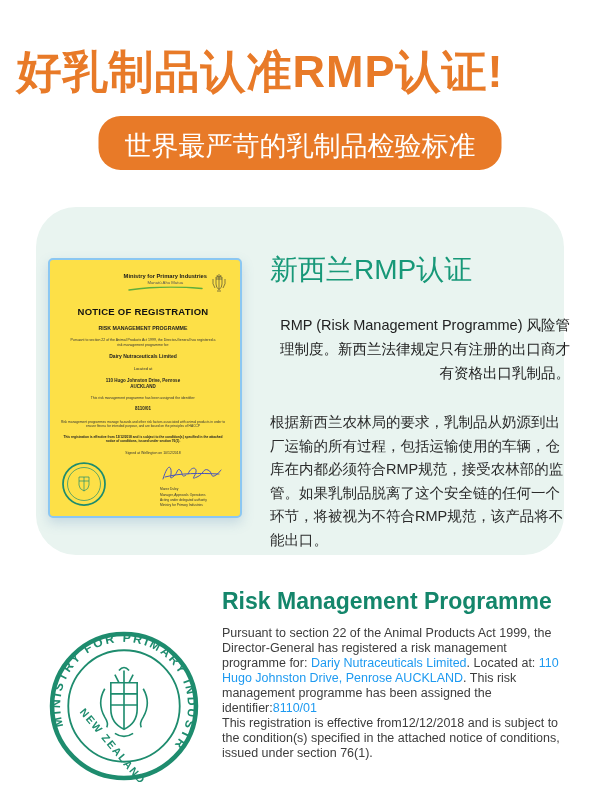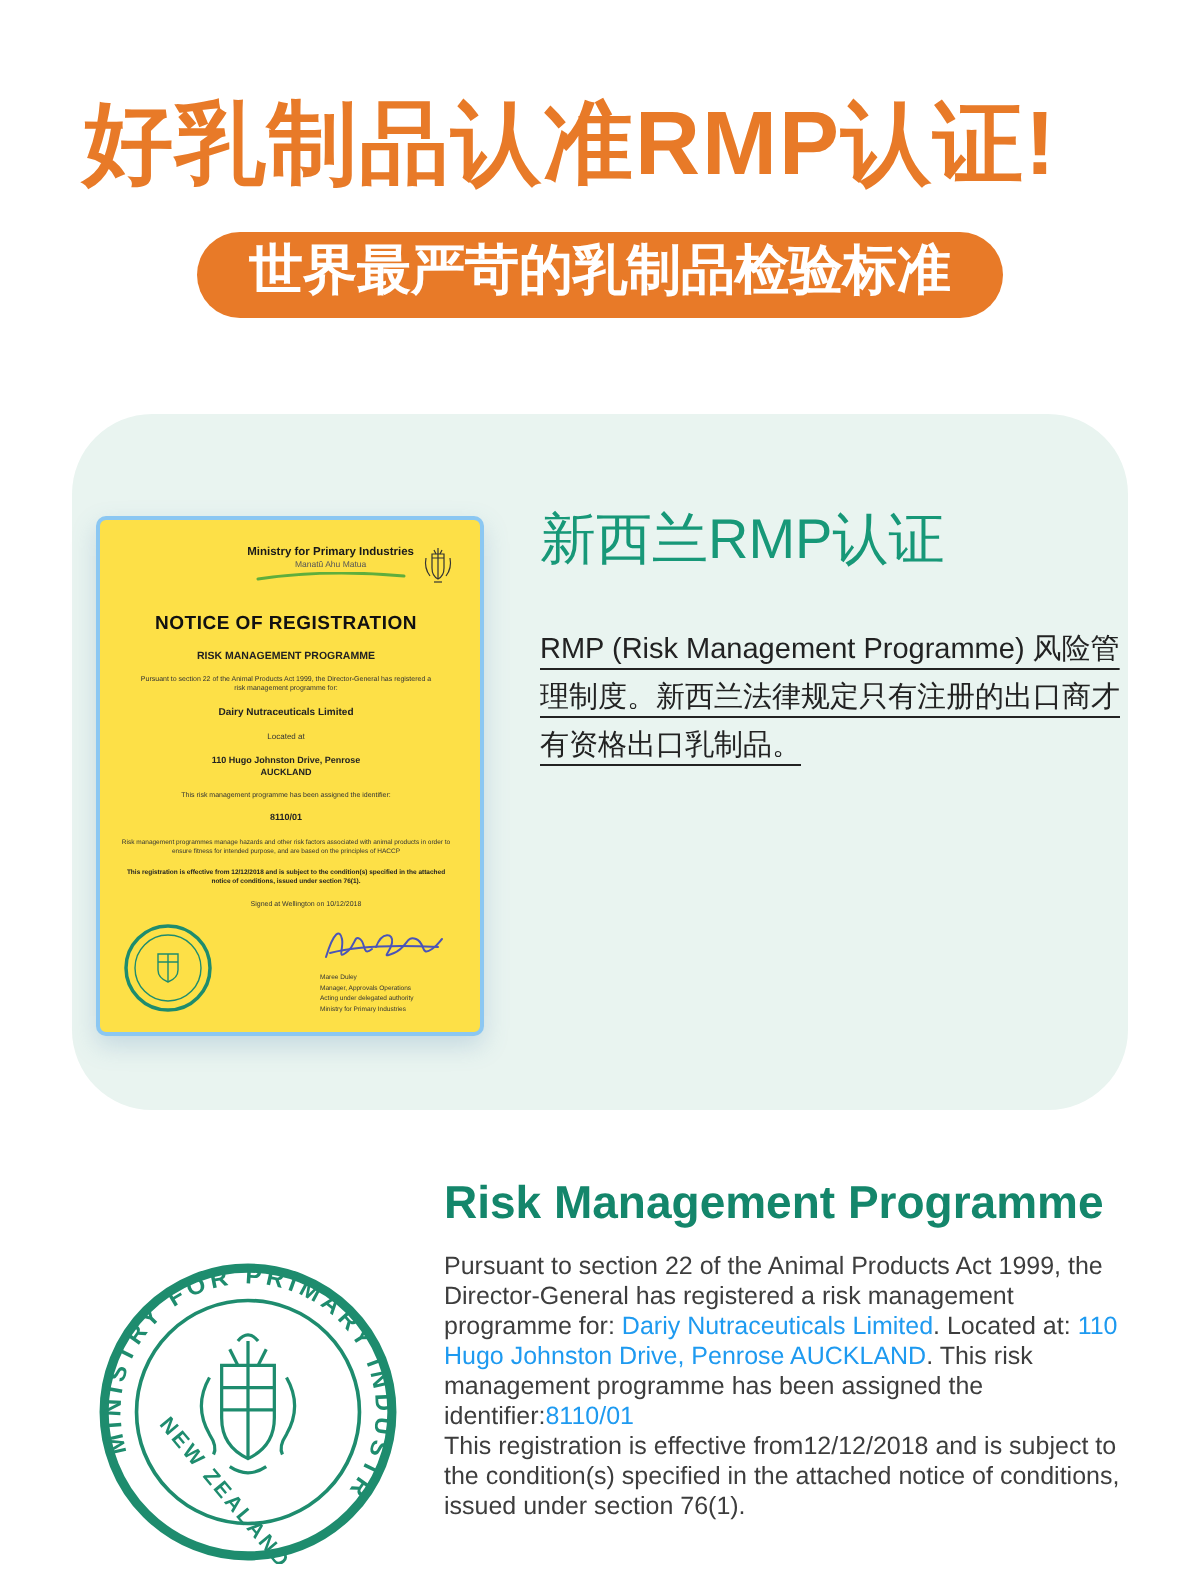--- a/index.html
+++ b/index.html
@@ -4,26 +4,26 @@
 <style>
   html,body{margin:0;padding:0;}
   body{
     width:600px;height:798px;position:relative;background:#ffffff;
     font-family:"Liberation Sans", sans-serif;overflow:hidden;
     -webkit-font-smoothing:antialiased;
   }
   
   .main-title{
     position:absolute;top:42px;left:0;width:520px;text-align:center;
-    font-size:45px;font-weight:900;color:#E87A28;letter-spacing:1px;margin:0;padding-left:25px;
+    font-size:45px;font-weight:900;color:#E87A28;letter-spacing:1px;margin:0;
   }
   .subtitle-pill{
     position:absolute;top:116px;left:50%;transform:translateX(-50%);
-    background:#E87A28;color:#ffffff;font-size:27px;font-weight:700;
-    padding:1px 26px 6px 26px;border-radius:22px;white-space:nowrap;
+    background:#E87A28;color:#ffffff;font-size:27px;font-weight:400;
+    padding:12px 26px 6px 26px;border-radius:22px;white-space:nowrap;
   }
   
   .rmp-card{
     position:absolute;left:36px;top:207px;width:528px;height:348px;
     background:#E9F4F0;border-radius:40px;
   }
   
   .certificate{
     position:absolute;left:12px;top:51px;width:190px;height:256px;
     background:#fde047;border:2px solid #8BC7F2;border-radius:5px;
@@ -49,21 +49,21 @@
   .cert-effective{font-size:6.5px;font-weight:bold;line-height:9px;margin:12px 22px 0 22px;color:#222;}
   .cert-signed{font-size:7px;margin:15px 0 0 40px;color:#333;}
   .cert-sig-row{display:flex;justify-content:space-between;align-items:flex-end;padding:14px 26px 0 22px;}
   .cert-sig-col{text-align:left;}
   .cert-sig-lines{font-size:6.5px;line-height:8.5px;color:#333;margin-top:2px;}
   
   .card-right{position:absolute;left:234px;top:44px;width:300px;}
   .card-heading{font-size:28px;font-weight:400;color:#179878;margin:0 0 24px 0;}
   .card-intro{
     font-size:14.5px;line-height:24px;color:#222;margin:0 0 26px 0;
-    text-decoration:underline;text-underline-offset:5px;text-decoration-thickness:1px;
+    text-underline-offset:5px;text-decoration-thickness:1px;text-align:right;
   }
   .card-body{font-size:14.5px;line-height:23.5px;color:#2b2b2b;margin:0;}
   
   .mpi-stamp{position:absolute;left:48px;top:630px;}
   .bottom-heading{
     position:absolute;left:222px;top:588px;margin:0;
     font-size:23px;font-weight:800;color:#14866B;
   }
   .bottom-text{position:absolute;left:222px;top:626px;width:345px;font-size:12.5px;line-height:15px;color:#3d3d3d;}
   .bottom-text p{margin:0;}
@@ -138,20 +138,21 @@
           <div class="cert-sig-lines">Acting under delegated authority</div>
           <div class="cert-sig-lines">Ministry for Primary Industries</div>
         </div>
       </div>
     </div>
   </div>
 
   <div class="card-right">
     <h2 class="card-heading">新西兰RMP认证</h2>
     <p class="card-intro">RMP (Risk Management Programme) 风险管理制度。新西兰法律规定只有注册的出口商才有资格出口乳制品。</p>
+    <p class="card-body">根据新西兰农林局的要求，乳制品从奶源到出厂运输的所有过程，包括运输使用的车辆，仓库在内都必须符合RMP规范，接受农林部的监管。如果乳制品脱离了这个安全链的任何一个环节，将被视为不符合RMP规范，该产品将不能出口。</p>
   </div>
 </section>
 
 <div class="mpi-stamp">
   <svg width="152" height="152" viewBox="0 0 150 150">
     <defs>
       <path id="arcTop" d="M 16,96.5 A 63,63 0 1 1 126.6,111" fill="none"></path>
     </defs>
     <circle cx="75" cy="75" r="71" stroke="#1E8C6E" stroke-width="4.5" fill="none"></circle>
     <circle cx="75" cy="75" r="55" stroke="#1E8C6E" stroke-width="1.8" fill="none"></circle>

